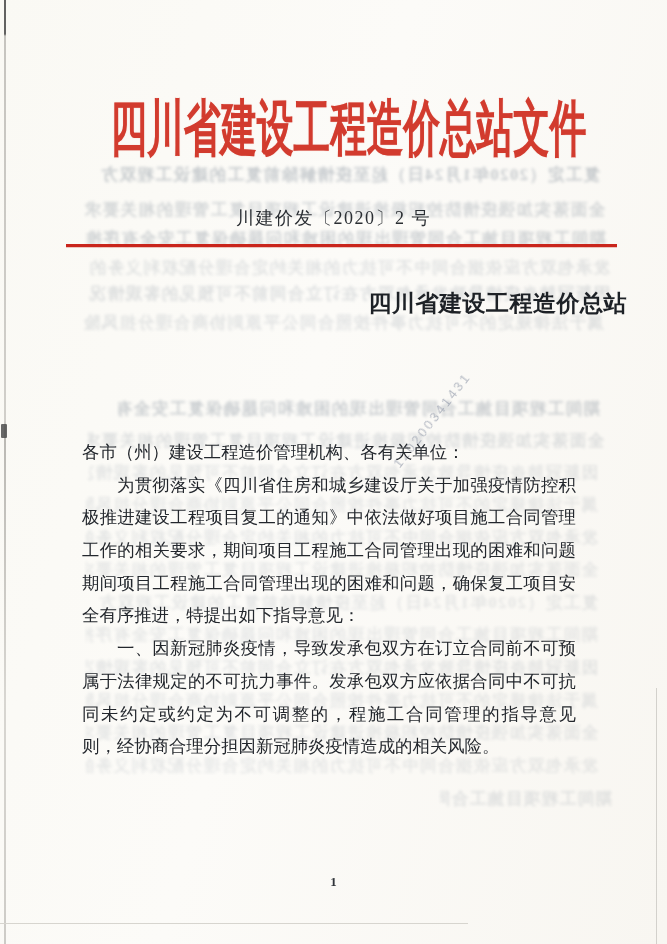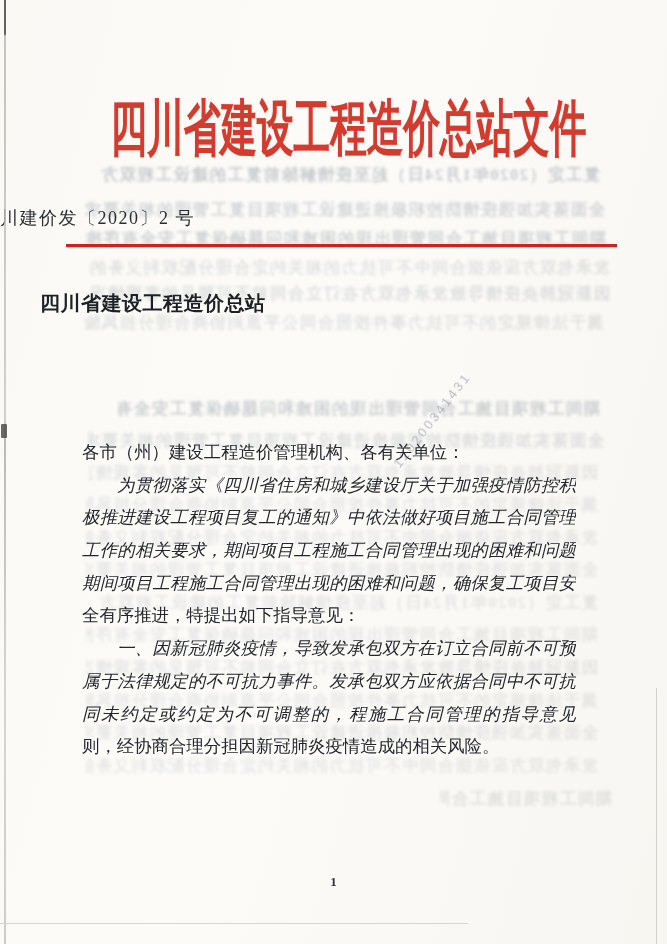--- a/index.html
+++ b/index.html
@@ -28,56 +28,57 @@
     line-height: 70px;
     font-weight: bold;
     color: var(--header-red, #d23b2e);
     transform: scaleX(0.60) translateX(25px);
     text-shadow: 0 0 1px rgba(210, 60, 45, 0.55);
   }
 
   .doc-number {
     position: absolute;
     top: 206px; left: 0; right: 0;
+    text-align: center;
     font-size: 18px;
     letter-spacing: 1.5px;
     color: #2a2e33;
   }
 
   .red-divider {
     position: absolute;
     top: 244px; left: 66px;
     width: 551px; height: 3px;
     background: var(--divider-red, #c9251c);
     box-shadow: 0 1px 0 rgba(205, 40, 28, 0.25);
   }
 
   
   .doc-title {
     position: absolute;
     top: 285px; left: 40px; right: 40px;
-    text-align: left;
+    text-align: right;
     font-weight: bold;
-    font-size: 20px;
+    font-size: 23px;
     line-height: 37px;
     letter-spacing: 0.5px;
     color: #1d2126;
   }
 
   
   .doc-body {
     position: absolute;
     top: 436px; left: 82px;
     width: 494px;
     font-size: 17.4px;
     line-height: 32.7px;
     color: #23272d;
   }
   .body-line { height: 32.7px; overflow: hidden; }
-  .body-line.fill { text-align: justify; text-align-last: justify; font-style: italic; }
+  .body-line.fill { text-align: justify; text-align-last: justify; }
   .body-line.indent { text-indent: 35px; }
 
   .page-number {
     position: absolute;
     top: 874px; left: 0; right: 0;
     text-align: center;
     font-size: 13px;
     font-weight: bold;
     color: #30343a;
   }

